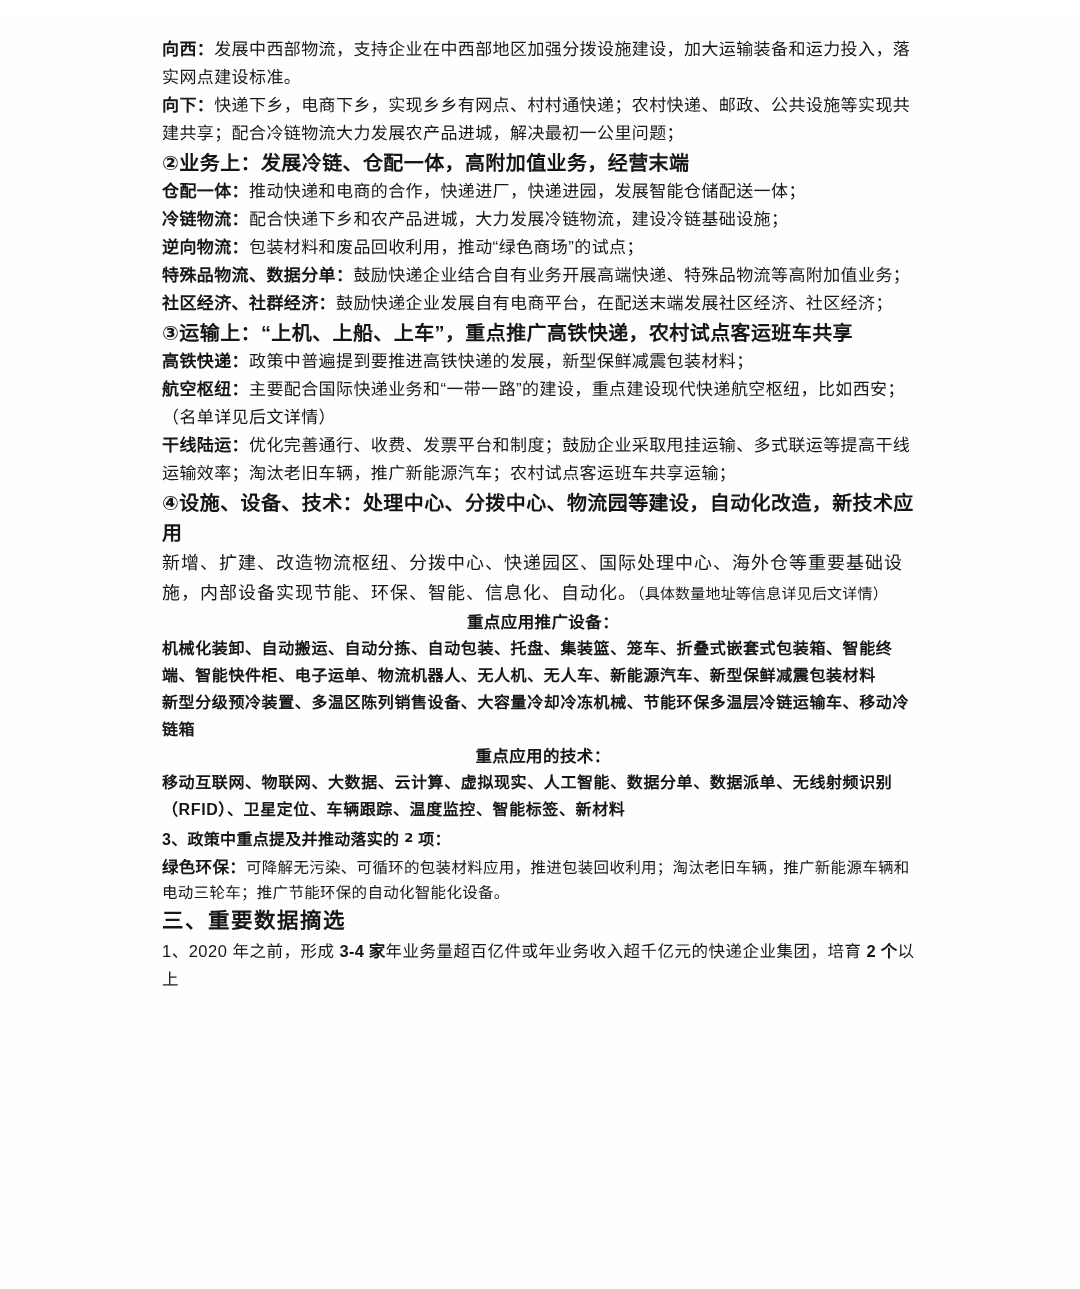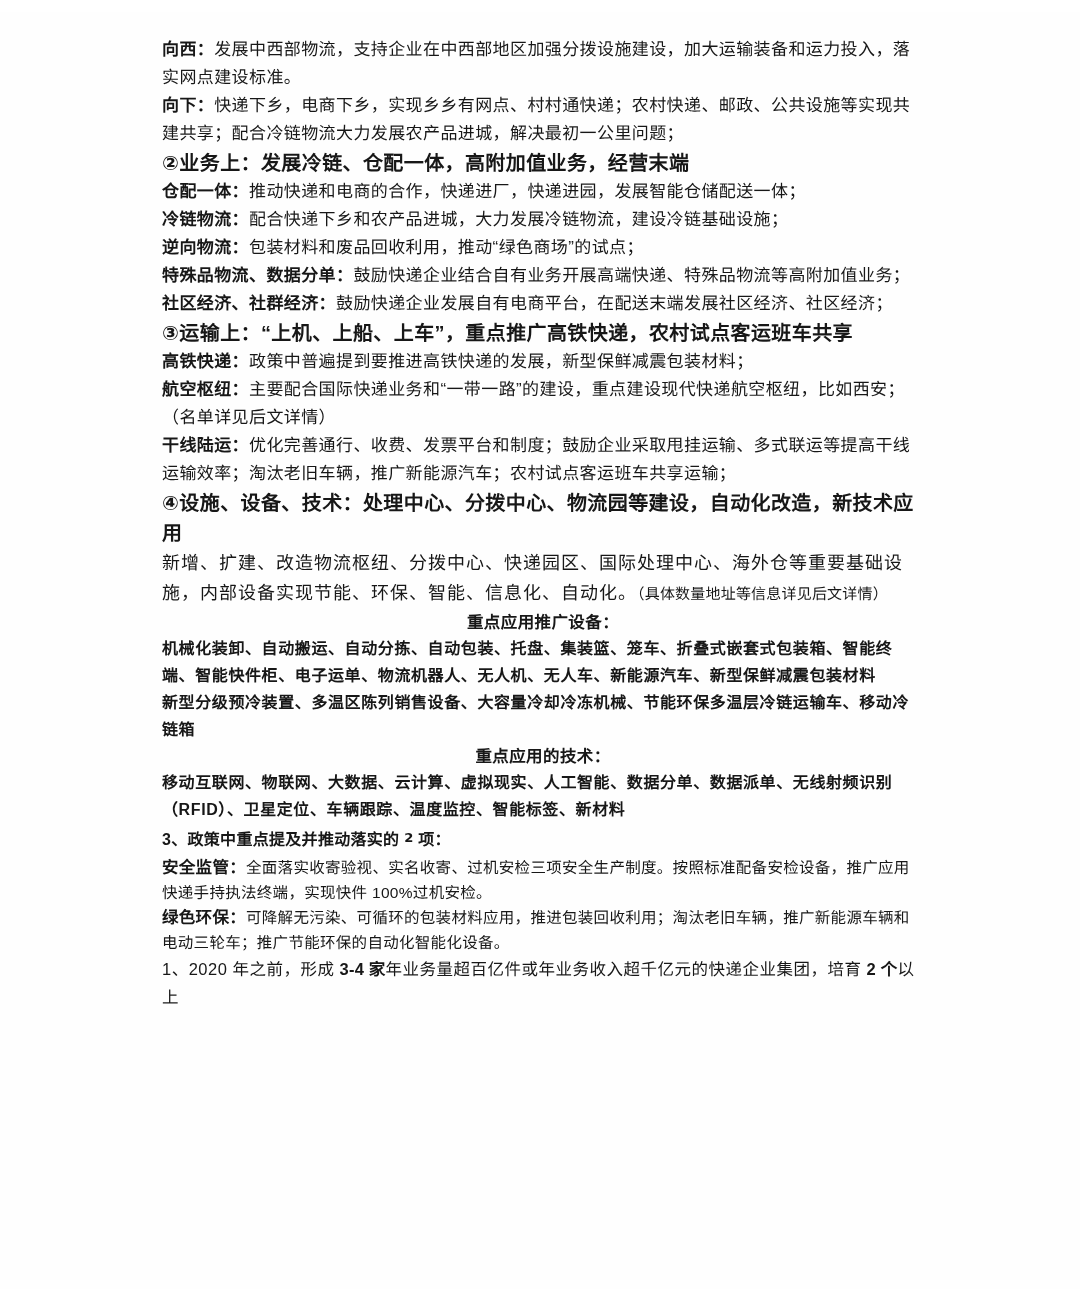--- a/index.html
+++ b/index.html
@@ -72,21 +72,21 @@
     <p class="bold-list">机械化装卸、自动搬运、自动分拣、自动包装、托盘、集装篮、笼车、折叠式嵌套式包装箱、智能终端、智能快件柜、电子运单、物流机器人、无人机、无人车、新能源汽车、新型保鲜减震包装材料</p>
 
     <p class="bold-list">新型分级预冷装置、多温区陈列销售设备、大容量冷却冷冻机械、节能环保多温层冷链运输车、移动冷链箱</p>
 
     <p class="bold-label">重点应用的技术：</p>
 
     <p class="bold-list">移动互联网、物联网、大数据、云计算、虚拟现实、人工智能、数据分单、数据派单、无线射频识别（RFID）、卫星定位、车辆跟踪、温度监控、智能标签、新材料</p>
 
     <h3 class="h3"><span>3、政策中重点提及并推动落实的 </span><span class="sup">2</span><span> 项：</span></h3>
 
-    <p class="body-sm"><span class="lbl">安全监管：</span><span>全面落实收寄验视、实名收寄、过机安检三项安全生产制度。按照标准配备安检设备，推广应用快递手持执法终端，实现快件 100%过机安检。</span></p>
 
     <p class="body-sm"><span class="lbl">绿色环保：</span><span>可降解无污染、可循环的包装材料应用，推进包装回收利用；淘汰老旧车辆，推广新能源车辆和电动三轮车；推广节能环保的自动化智能化设备。</span></p>
 
+    <h1 class="h1">三、重要数据摘选</h1>
 
     <p class="body-last"><span>1、2020 年之前，形成 </span><b>3-4 家</b><span>年业务量超百亿件或年业务收入超千亿元的快递企业集团，培育 </span><b>2 个</b><span>以上</span></p>
 
   </div>
 </div>
 
 </body></html>

